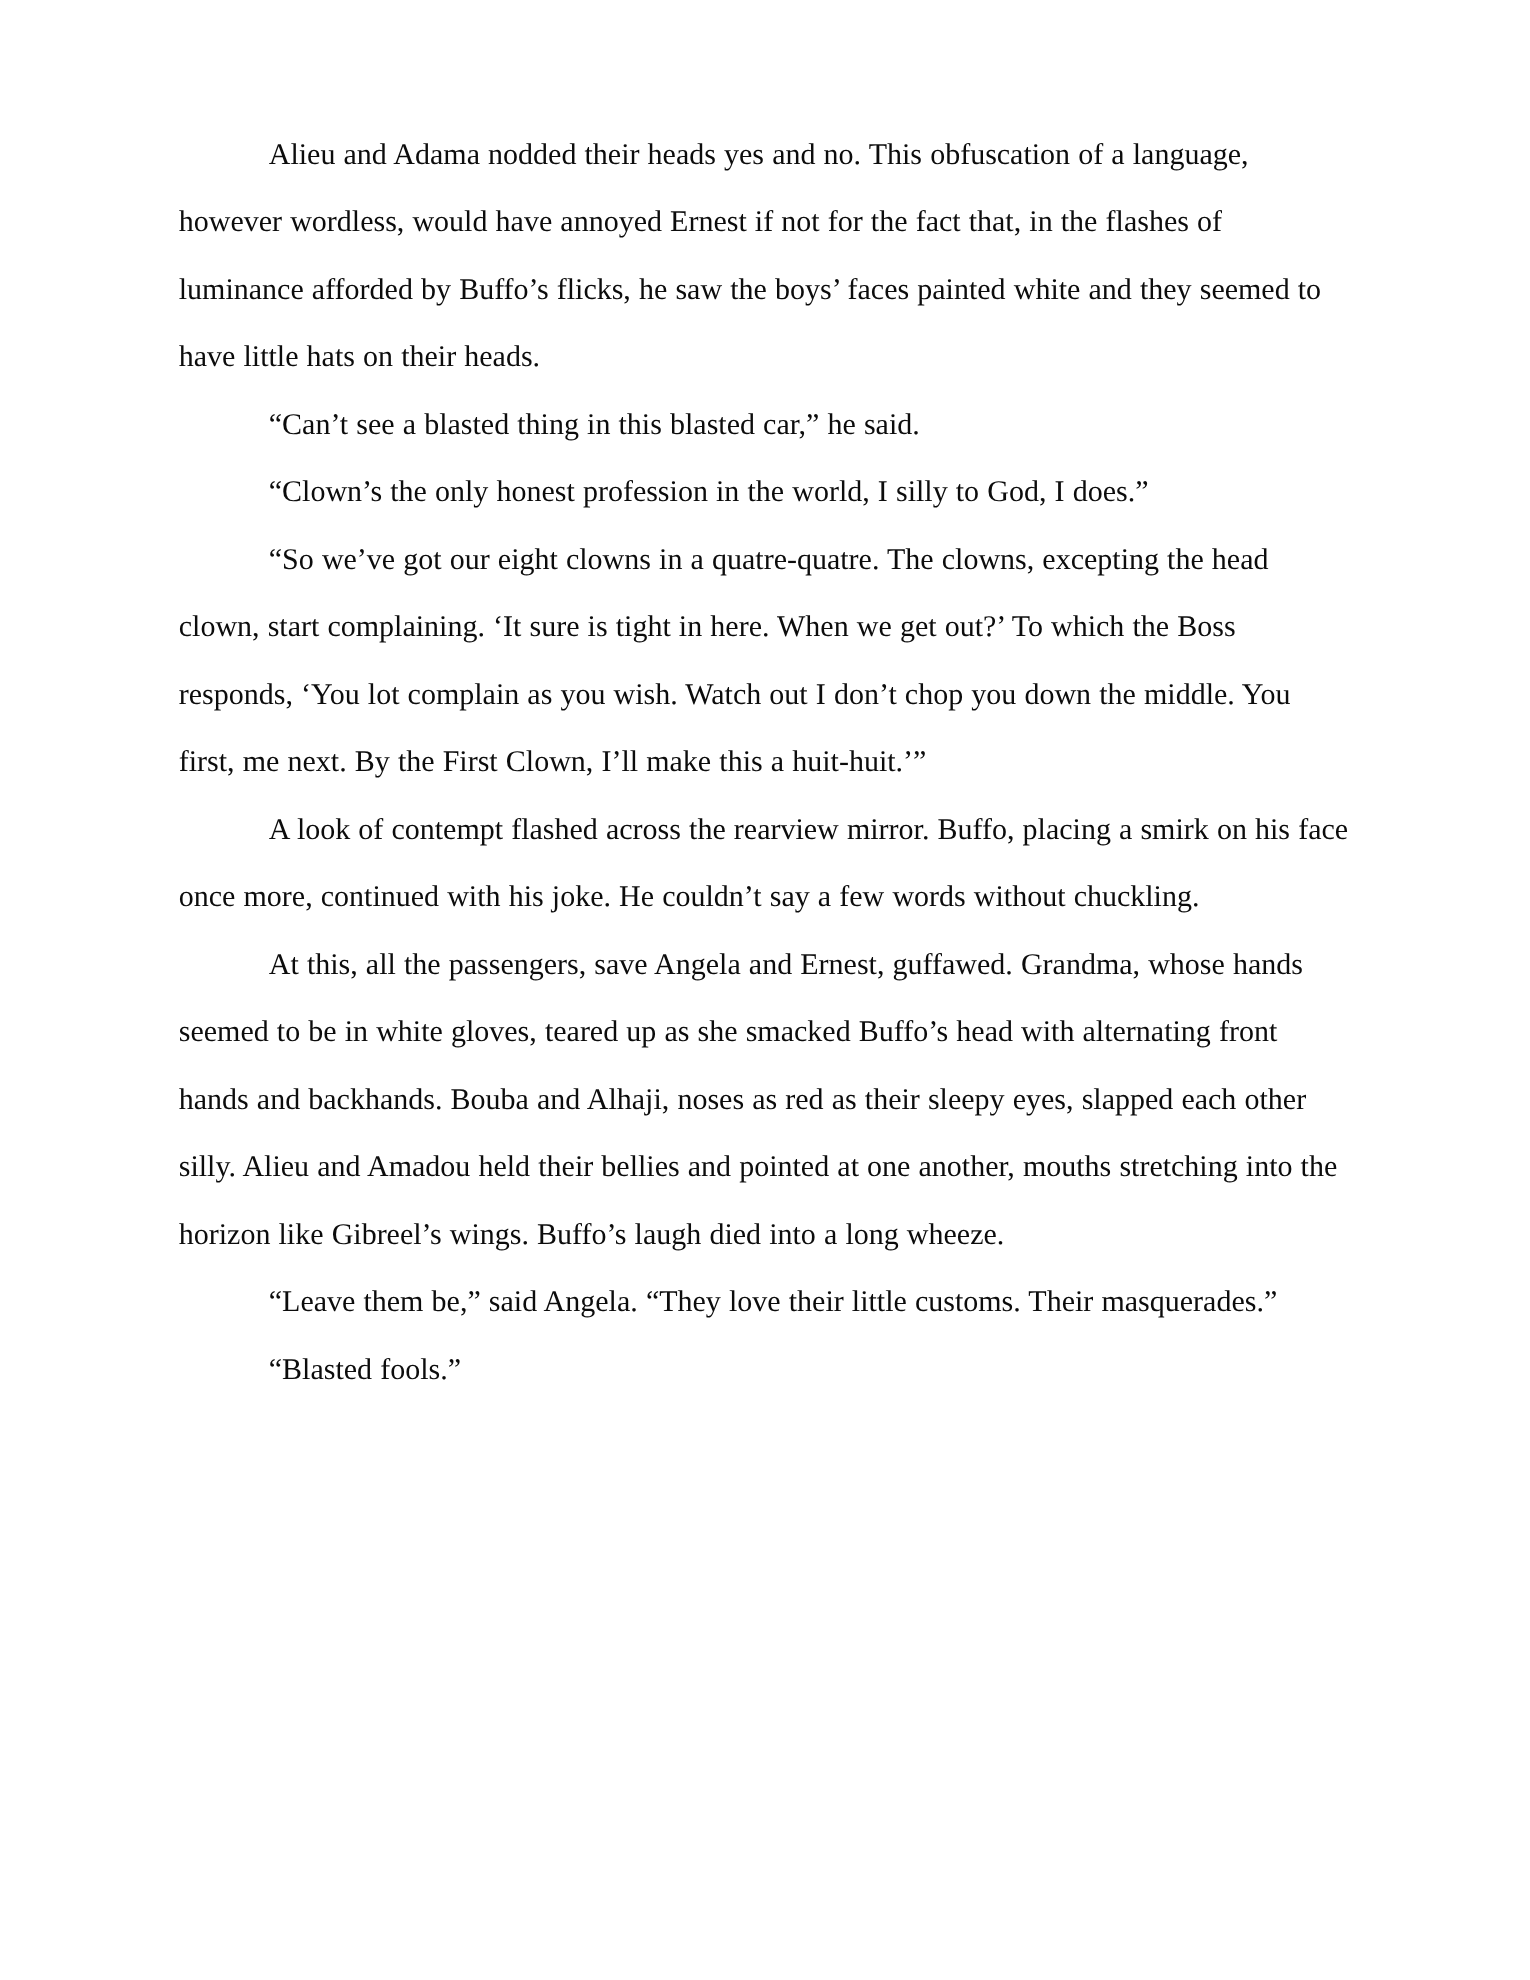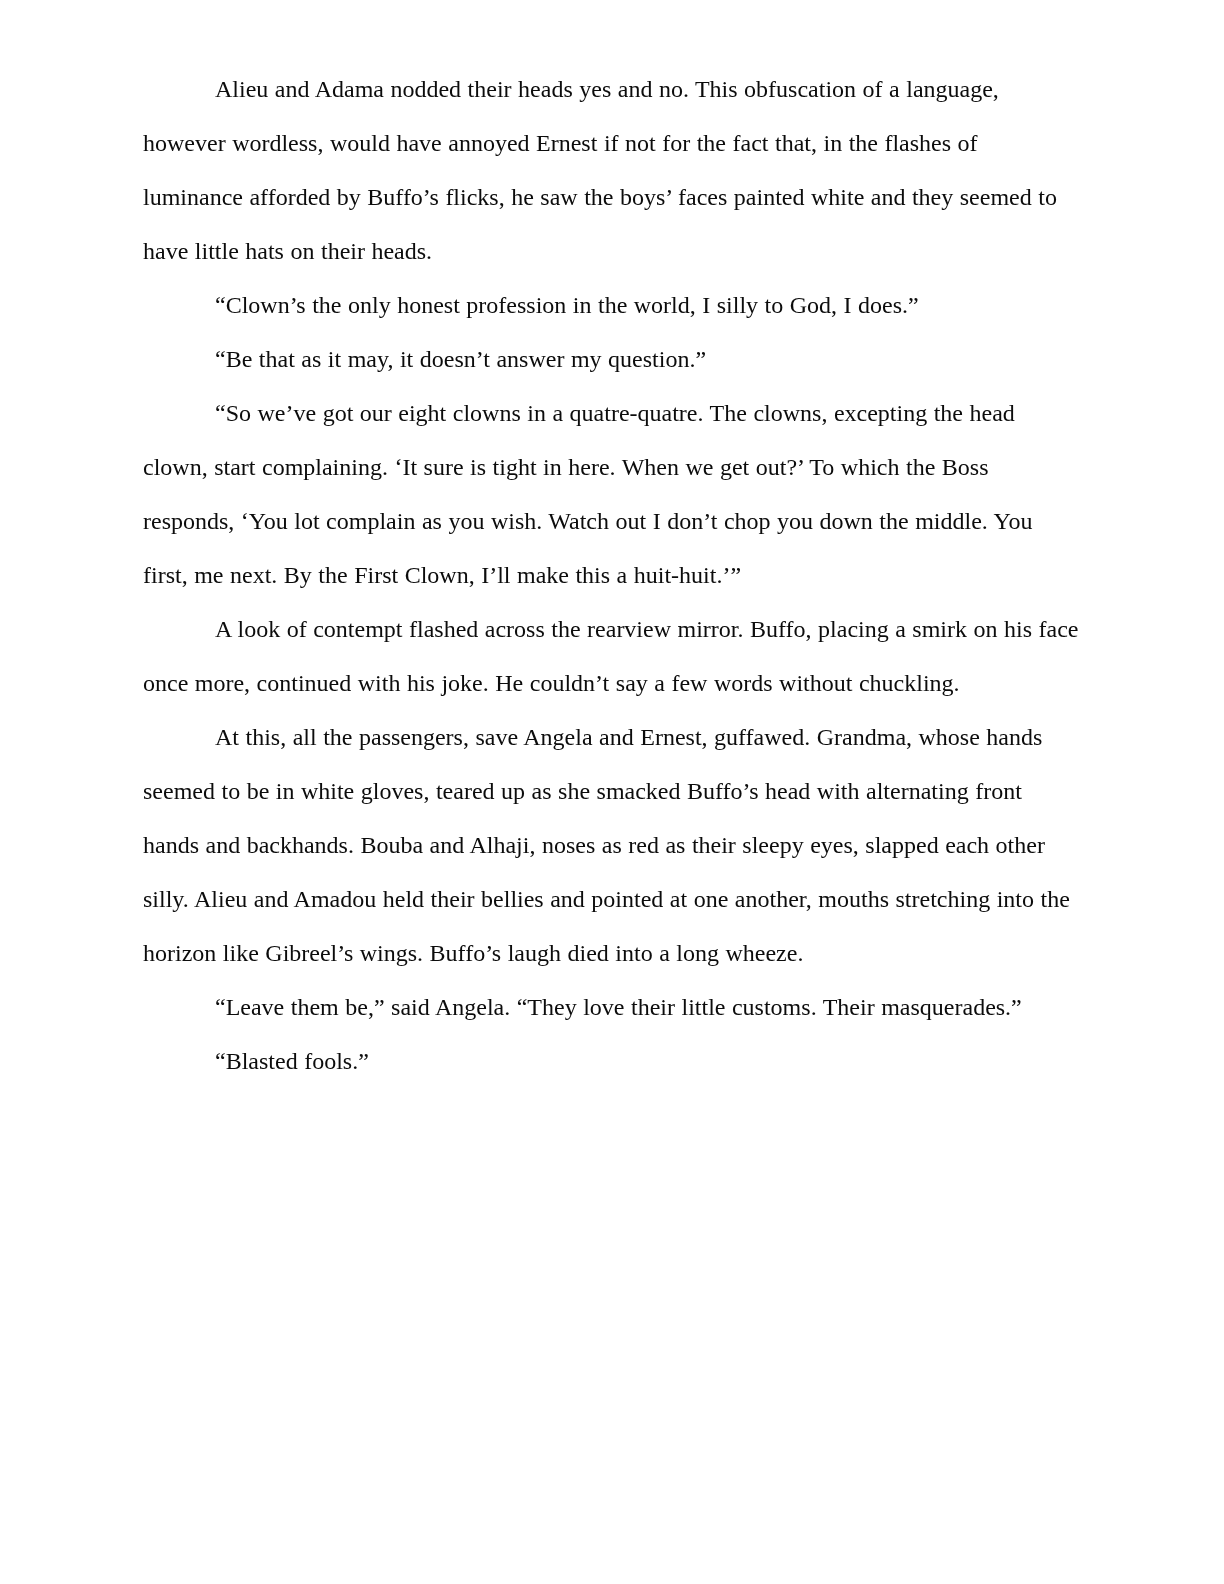--- a/index.html
+++ b/index.html
@@ -6,21 +6,21 @@
     margin: 0;
     padding: 0;
     background: #ffffff;
   }
   .page {
     position: relative;
     width: 1224px;
     height: 1584px;
     background: #ffffff;
     box-sizing: border-box;
-    padding: 62px 144px 0 143px;
+    padding: 97px 144px 0 143px;
     overflow: hidden;
   }
   .text-block {
     width: 937px;
   }
   .text-block p {
     margin: 0;
     padding: 0;
     font-family: "Liberation Serif", "DejaVu Serif", serif;
     font-size: 24px;
@@ -30,21 +30,21 @@
     text-align: left;
     word-spacing: 0.5px;
   }
 </style>
 </head>
 <body>
 
 <div class="page">
   <div class="text-block">
     <p>Alieu and Adama nodded their heads yes and no. This obfuscation of a language, however wordless, would have annoyed Ernest if not for the fact that, in the flashes of luminance afforded by Buffo’s flicks, he saw the boys’ faces painted white and they seemed to have little hats on their heads.</p>
+    <p>“Can’t see a blasted thing in this blasted car,” he said.</p>
     <p>“Clown’s the only honest profession in the world, I silly to God, I does.”</p>
-    <p>“Be that as it may, it doesn’t answer my question.”</p>
     <p>“So we’ve got our eight clowns in a quatre-quatre. The clowns, excepting the head clown, start complaining. ‘It sure is tight in here. When we get out?’ To which the Boss responds, ‘You lot complain as you wish. Watch out I don’t chop you down the middle. You first, me next. By the First Clown, I’ll make this a huit-huit.’”</p>
     <p>A look of contempt flashed across the rearview mirror. Buffo, placing a smirk on his face once more, continued with his joke. He couldn’t say a few words without chuckling.</p>
     <p>At this, all the passengers, save Angela and Ernest, guffawed. Grandma, whose hands seemed to be in white gloves, teared up as she smacked Buffo’s head with alternating front hands and backhands. Bouba and Alhaji, noses as red as their sleepy eyes, slapped each other silly. Alieu and Amadou held their bellies and pointed at one another, mouths stretching into the horizon like Gibreel’s wings. Buffo’s laugh died into a long wheeze.</p>
     <p>“Leave them be,” said Angela. “They love their little customs. Their masquerades.”</p>
     <p>“Blasted fools.”</p>
   </div>
 </div>
 
 </body></html>

